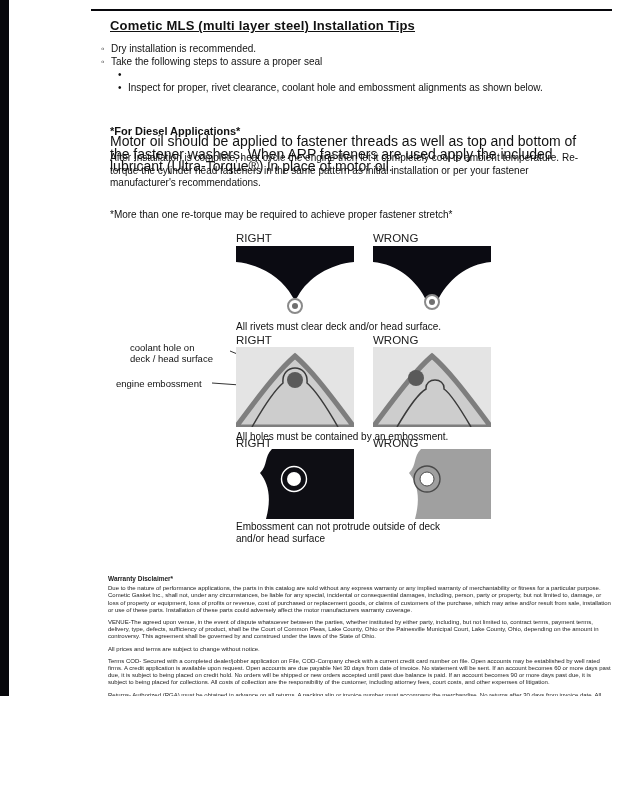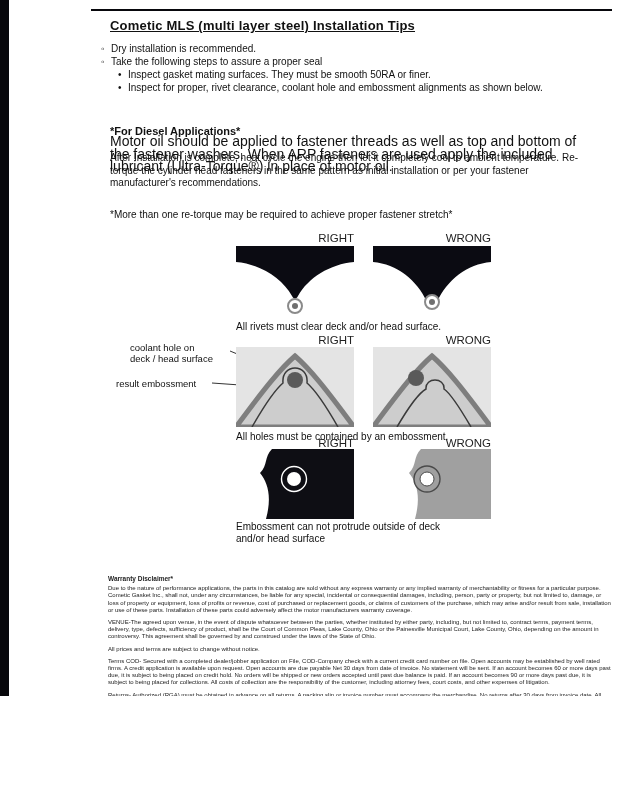--- a/index.html
+++ b/index.html
@@ -15,21 +15,21 @@
   .tip-row .marker { width:10px; flex:0 0 10px; }
   .tip-row.sub { padding-left:17px; }
   .marker.open::before { content:"◦"; }
   .marker.solid::before { content:"•"; }
 
   .diesel-heading { position:absolute; left:110px; top:125px; font-size:11px; font-weight:bold; }
   .diesel-para1 { position:absolute; left:110px; top:135px; width:474px; font-size:14px; line-height:12.5px; }
   .diesel-para2 { position:absolute; left:110px; top:152px; width:474px; font-size:10px; line-height:12.5px; }
   .diesel-note  { position:absolute; left:110px; top:209px; width:474px; font-size:10px; }
 
-  .dlabel { position:absolute; width:118px; text-align:right; font-size:11.5px; color:#222; }
+  .dlabel { position:absolute; width:118px; text-align:left; font-size:11.5px; color:#222; }
   .dpanel { position:absolute; width:118px; line-height:0; }
   .dcaption { position:absolute; left:236px; font-size:10px; line-height:12px; }
   .callout { position:absolute; font-size:9.5px; line-height:11px; }
   .leader { position:absolute; line-height:0; }
 
   .disclaimer { position:absolute; left:108px; top:575px; width:503px; font-size:6px; line-height:7.2px; color:#1c1c1c; }
   .disclaimer .dh { font-weight:bold; font-size:6.5px; margin-bottom:3px; }
   .disclaimer p { margin-bottom:5px; }
 
   .footer-code { position:absolute; left:388px; top:755px; font-size:19px; letter-spacing:.3px; }
@@ -47,21 +47,20 @@
     <div class="tip-row">
       <span class="marker open"></span>
       <span>Dry installation is recommended.</span>
     </div>
     <div class="tip-row">
       <span class="marker open"></span>
       <span>Take the following steps to assure a proper seal</span>
     </div>
     <div class="tip-row sub">
       <span class="marker solid"></span>
-      <span>Inspect gasket mating surfaces.  They must be smooth 50RA or finer.</span>
     </div>
     <div class="tip-row sub">
       <span class="marker solid"></span>
       <span>Inspect for proper, rivet clearance, coolant hole and embossment alignments as shown below.</span>
     </div>
   </div>
 
   <div class="diesel-heading">*For Diesel Applications*</div>
   <div class="diesel-para1">Motor oil should be applied to fastener threads as well as top and bottom of the fastener washers. When ARP fasteners are used apply the included lubricant (Ultra-Torque®) in place of motor oil.</div>
   <div class="diesel-para2">After Installation is complete, heat cycle the engine then let it completely cool to ambient temperature. Re-torque the cylinder head fasteners in the same pattern as initial installation or per your fastener manufacturer's recommendations.</div>
@@ -88,21 +87,21 @@
   </div>
   <div class="dcaption" style="top:321px;">All rivets must clear deck and/or head surface.</div>
 
   <div class="dlabel" style="left:236px; top:334px;">RIGHT</div>
   <div class="dlabel" style="left:373px; top:334px;">WRONG</div>
 
   <div class="callout" style="left:130px; top:342px; width:100px;">
     <div>coolant hole on</div>
     <div>deck / head surface</div>
   </div>
-  <div class="callout" style="left:116px; top:378px; width:94px;">result embossment</div>
+  <div class="callout" style="left:116px; top:378px; width:94px;">engine embossment</div>
 
   <div class="leader" style="left:212px; top:345px;">
     <svg width="92" height="50" viewBox="0 0 92 50">
       <line x1="18" y1="6" x2="81" y2="32" stroke="#333" stroke-width="1"></line>
       <line x1="0" y1="38" x2="70" y2="43" stroke="#333" stroke-width="1"></line>
     </svg>
   </div>
 
   <div class="dpanel" style="left:236px; top:347px;">
     <svg width="118" height="80" viewBox="0 0 118 80">

